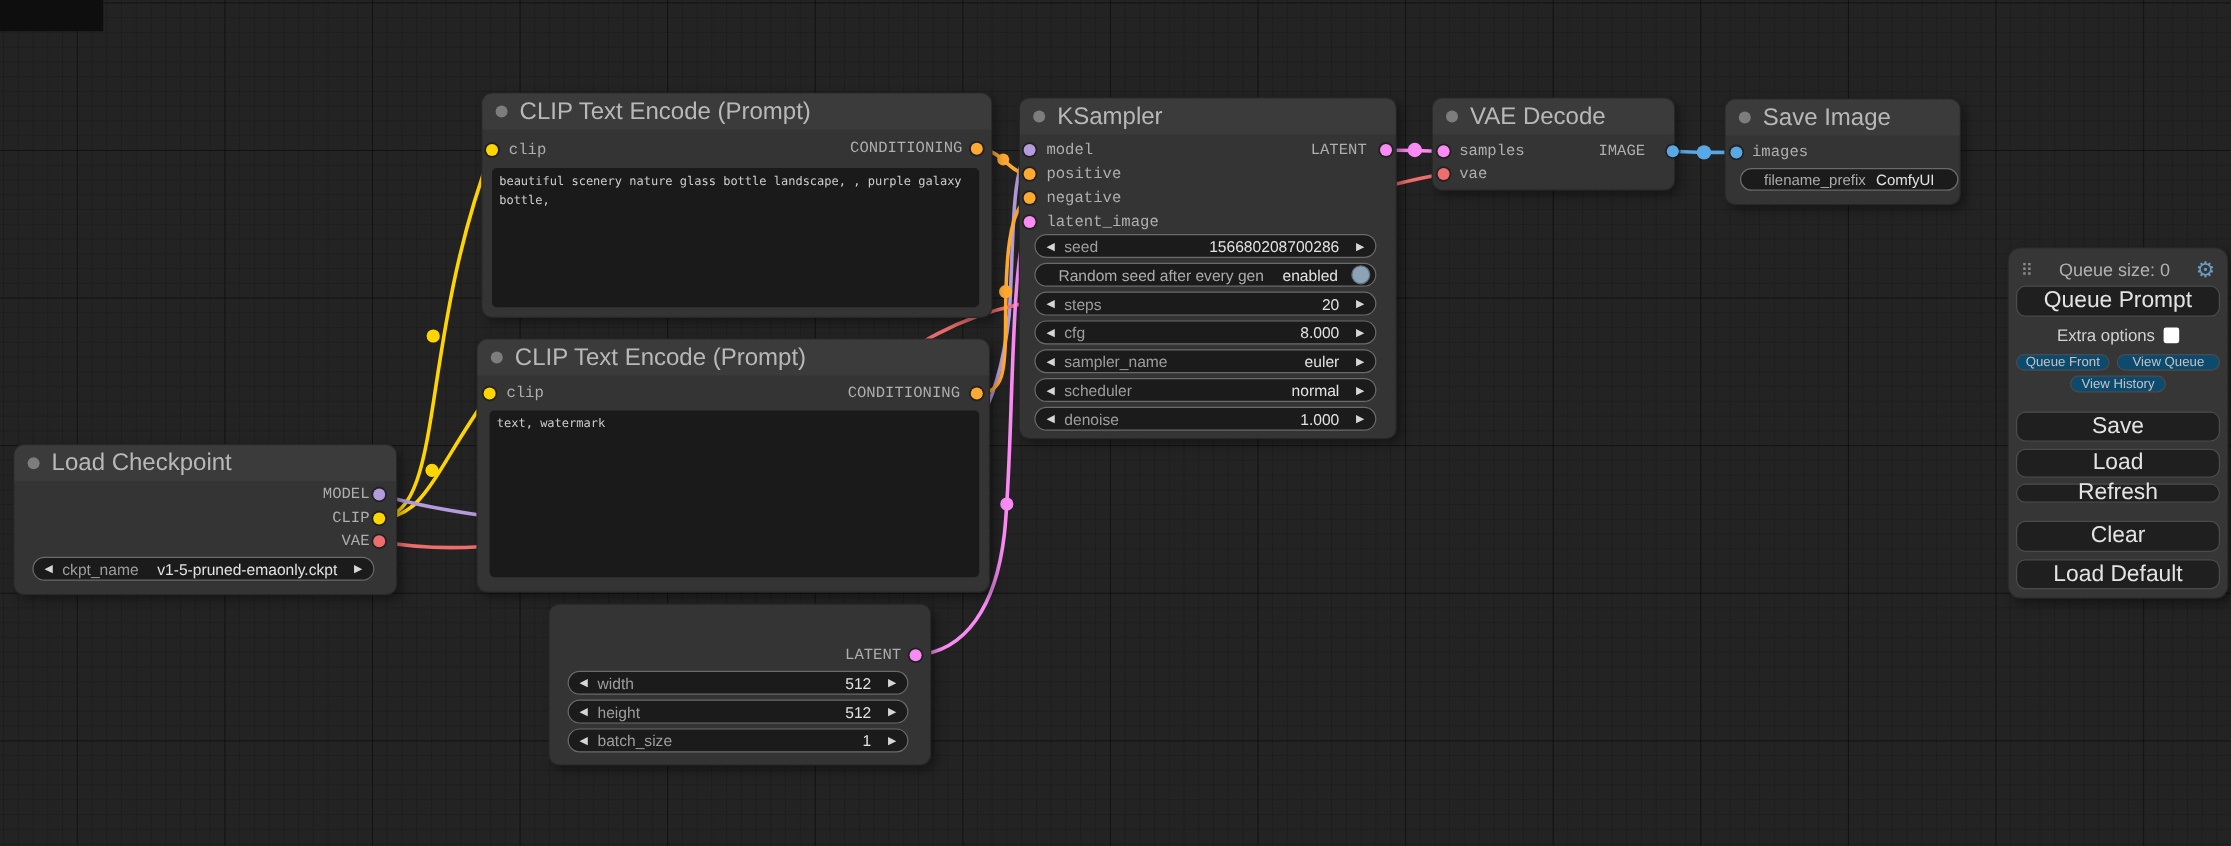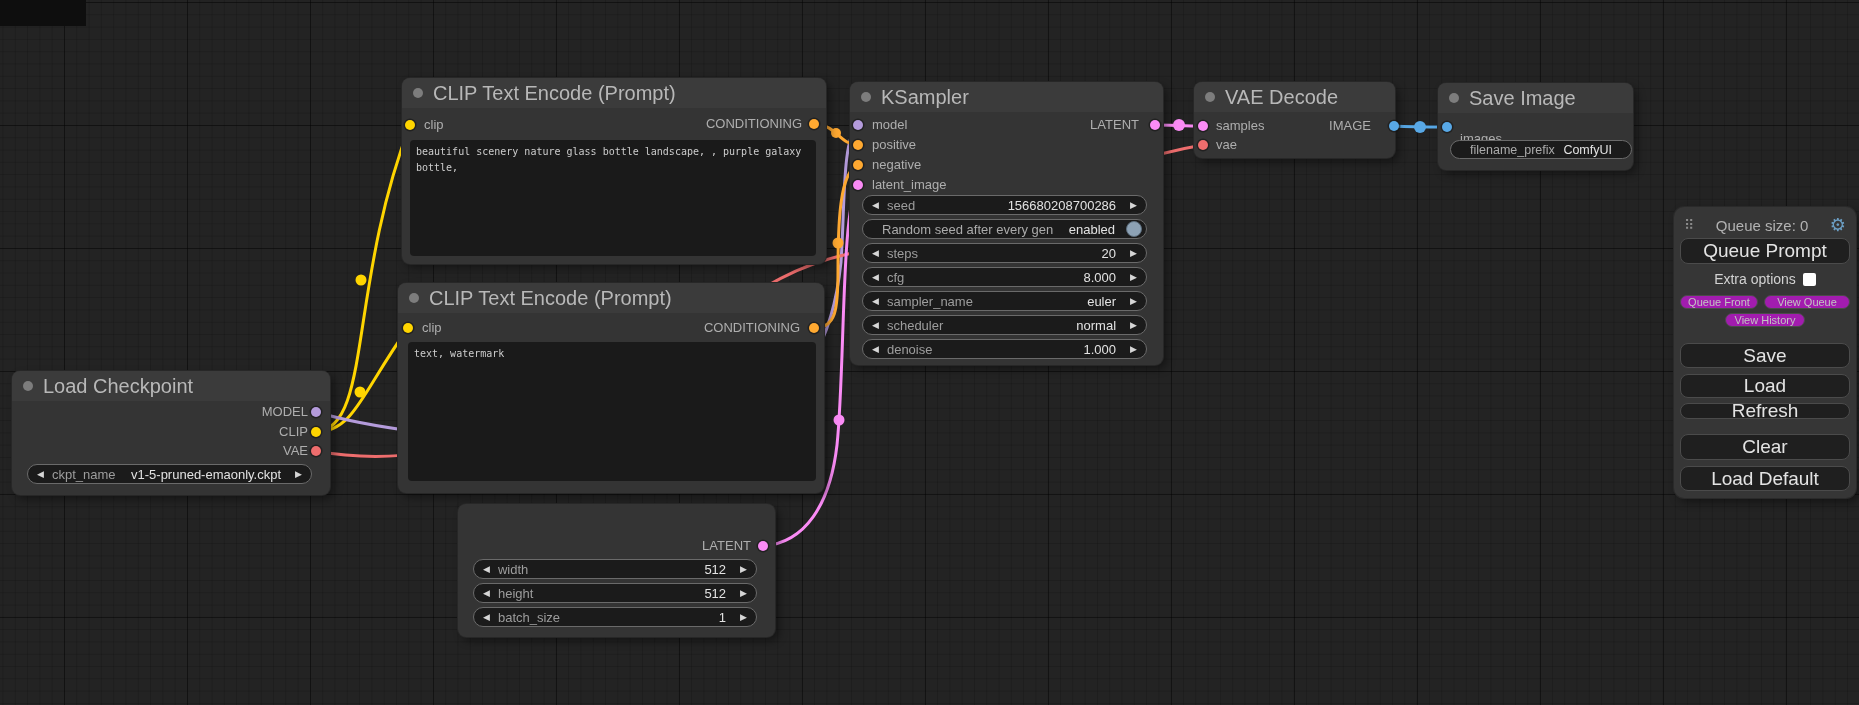--- a/index.html
+++ b/index.html
@@ -13,21 +13,21 @@
     background-size:123px 123px,123px 123px,12.3px 12.3px,12.3px 12.3px;
     background-position:64px 2px,64px 2px,2.5px 2px,2.5px 2px;}
   .corner{position:absolute;left:0;top:0;width:86px;height:26px;background:#0e0e0e;z-index:1;}
   .wires{position:absolute;left:0;top:0;z-index:1;}
   .node{position:absolute;background:#343434;border-radius:8px;z-index:2;
     box-shadow:0 0 0 1px #272727, 4px 4px 9px rgba(0,0,0,.42);}
   .ntitle{position:absolute;left:0;top:0;right:0;height:30px;background:#3b3b3b;
     border-radius:8px 8px 0 0;display:flex;align-items:center;padding:0 11px;gap:10px;box-sizing:border-box;}
   .tdot{width:10px;height:10px;border-radius:50%;background:#7d7d7d;flex:none;}
   .ttext{color:#b8b8b8;font-size:20px;white-space:nowrap;}
-  .slot{position:absolute;font-size:13px;color:#aeaeae;height:16px;line-height:16px;white-space:nowrap;}
+  .slot{position:absolute;font-size:13px;color:#aeaeae;height:16px;line-height:16px;white-space:nowrap;font-family:Liberation Mono, monospace;}
   .slot.out{text-align:right;}
   .sdot{position:absolute;width:10px;height:10px;border-radius:50%;box-shadow:0 0 0 1.5px rgba(18,18,18,.55);}
   .widget{position:absolute;height:20px;background:#1b1b1b;border:1px solid #6a6a6a;border-radius:11px;
     display:flex;align-items:center;font-size:13px;color:#9d9d9d;box-sizing:border-box;padding:0 9px;}
   .arrow{color:#d6d6d6;font-size:9px;flex:none;line-height:1;}
   .wlabel{margin-left:8px;white-space:nowrap;}
   .wvalue{margin-left:auto;padding-right:14px;color:#e2e2e2;white-space:nowrap;}
   .widget.noarrows .wlabel{margin-left:10px;color:#ababab;}
   .widget.noarrows .wvalue{padding-right:4px;}
   .toggle{width:16px;height:16px;border-radius:50%;background:#8da2b5;border:1px solid #5c6d7c;
@@ -38,21 +38,21 @@
   .qpanel{position:absolute;left:1674px;top:207px;width:182px;height:291px;background:#363636;
     border-radius:10px;z-index:3;box-shadow:0 0 0 1px #2a2a2a, 4px 4px 10px rgba(0,0,0,.45);}
   .qheader{position:absolute;top:7px;left:0;right:0;height:22px;display:flex;align-items:center;
     padding:0 10px;box-sizing:border-box;}
   .qdrag{color:#8b8b8b;font-size:14px;flex:none;}
   .qsize{flex:1;text-align:center;color:#b2b2b2;font-size:15px;}
   .qgear{color:#6b9dc2;font-size:18px;flex:none;line-height:1;}
   .qbtn{position:absolute;left:6px;width:170px;background:#1f1f1f;border:1px solid #4b4b4b;
     border-radius:8px;color:#e3e3e3;display:flex;align-items:center;justify-content:center;
     font-size:19px;box-sizing:border-box;cursor:pointer;}
-  .qsmall{position:absolute;background:#a21caf;border:1px solid #4b4b4b;border-radius:8px;
+  .qsmall{position:absolute;background:#0c4a6e;border:1px solid #4b4b4b;border-radius:8px;
     color:#c3c3c3;font-size:11px;display:flex;align-items:center;justify-content:center;box-sizing:border-box;}
   .extra{position:absolute;top:64px;left:0;right:0;display:flex;align-items:center;justify-content:center;
     gap:7px;color:#d2d2d2;font-size:14px;}
   .checkbox{width:13px;height:13px;background:#ffffff;border-radius:2px;}
 </style>
 </head>
 <body>
 
 <div class="canvas">
   <div class="corner"></div>
@@ -194,21 +194,21 @@
     <div class="slot out" style="top:36px;right:24px;">IMAGE</div>
     <span class="sdot" style="left: 195px; top: 39px; background: rgb(88, 168, 230);"></span>
   </div>
 
   <div class="node" style="left:1438px;top:83px;width:195px;height:87px;">
     <div class="ntitle">
       <span class="tdot"></span>
       <span class="ttext">Save Image</span>
     </div>
     <span class="sdot" style="left: 4px; top: 39px; background: rgb(88, 168, 230);"></span>
-    <div class="slot" style="left:22px;top:36px;margin-top:12px;">images</div>
+    <div class="slot" style="left:22px;top:36px;">images</div>
     <div class="widget noarrows" style="left:12px;top:57px;width:182px;height:19px;font-size:12.5px;">
       <span class="wlabel">filename_prefix</span>
       <span class="wvalue" style="padding-right:10px;">ComfyUI</span>
     </div>
   </div>
 
   <div class="node" style="left:458px;top:504px;width:317px;height:133px;">
     <div class="slot out" style="top:34px;right:24px;">LATENT</div>
     <span class="sdot" style="left: 300px; top: 37px; background: rgb(250, 139, 245);"></span>
     <div class="widget" style="left:15px;top:55px;width:284px;">

